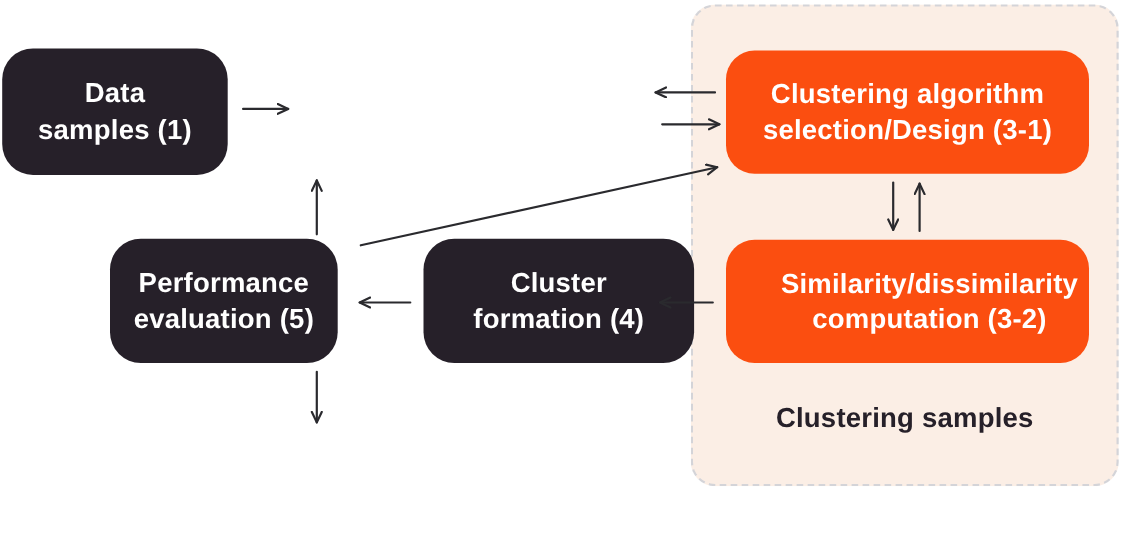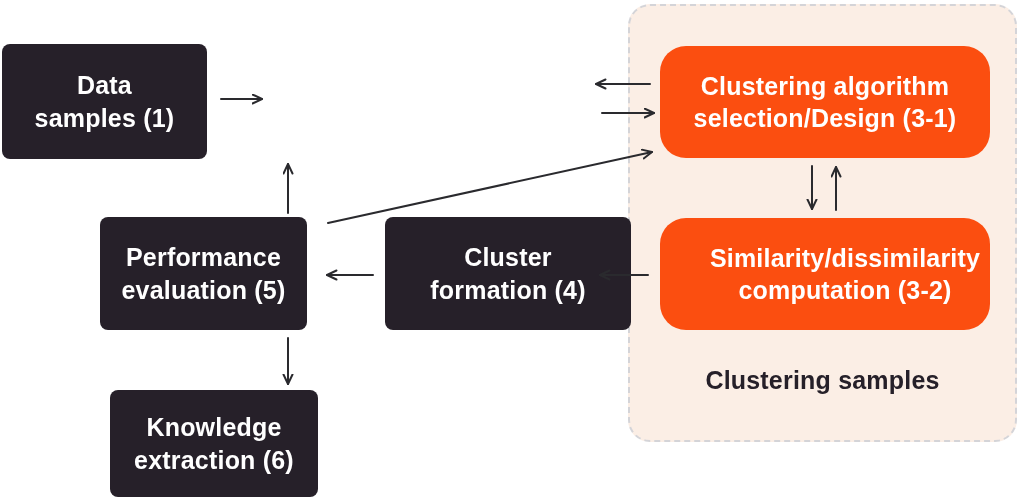--- a/index.html
+++ b/index.html
@@ -38,21 +38,21 @@
   .node{
     position:absolute;
     display:flex;align-items:center;justify-content:center;
     text-align:center;
     white-space:pre-line;
     font-size:25px;
     font-weight:700;
     letter-spacing:.2px;
     line-height:1.3;
     color:var(--text-light);
-    border-radius:8px;
+    border-radius:28px;
     box-sizing:border-box;
     padding:4px 8px;
   }
   .node.dark{background:var(--dark);}
   .node.orange{background:var(--orange);border-radius:26px;}
   #n-data-samples        {left:2px;  top:44px;  width:205px;height:115px;}
   #n-pattern-representation{left:277px;top:46px; width:315px;height:112px;}
   #n-clustering-algorithm{left:660px;top:46px;  width:330px;height:112px;}
   #n-similarity-computation{left:660px;top:218px;width:330px;height:112px;padding-left:48px;}
   #n-cluster-formation   {left:385px;top:217px; width:246px;height:113px;text-align:center;}
@@ -83,22 +83,20 @@
 
   <div class="node orange" id="n-similarity-computation">Similarity/dissimilarity
 computation (3-2)</div>
 
   <div class="node dark" id="n-cluster-formation">Cluster
 formation (4)</div>
 
   <div class="node dark" id="n-performance-evaluation">Performance
 evaluation (5)</div>
 
-  <div class="node dark" id="n-knowledge-extraction">Knowledge
-extraction (6)</div>
 
   <svg class="arrows-layer" viewBox="0 0 1024 504" xmlns="http://www.w3.org/2000/svg">
     <defs>
       <marker id="ah" markerUnits="userSpaceOnUse" markerWidth="16" markerHeight="16" refX="10.5" refY="5.5" orient="auto">
         <path class="head" d="M1,1 L10.5,5.5 L1,10" stroke="#2A2A2E" fill="none" stroke-width="2" stroke-linecap="round" stroke-linejoin="round"></path>
       </marker>
     </defs>
 
     <line x1="221" y1="99" x2="262" y2="99" marker-end="url(#ah)"></line>
     <line x1="650" y1="84" x2="596" y2="84" marker-end="url(#ah)"></line>

